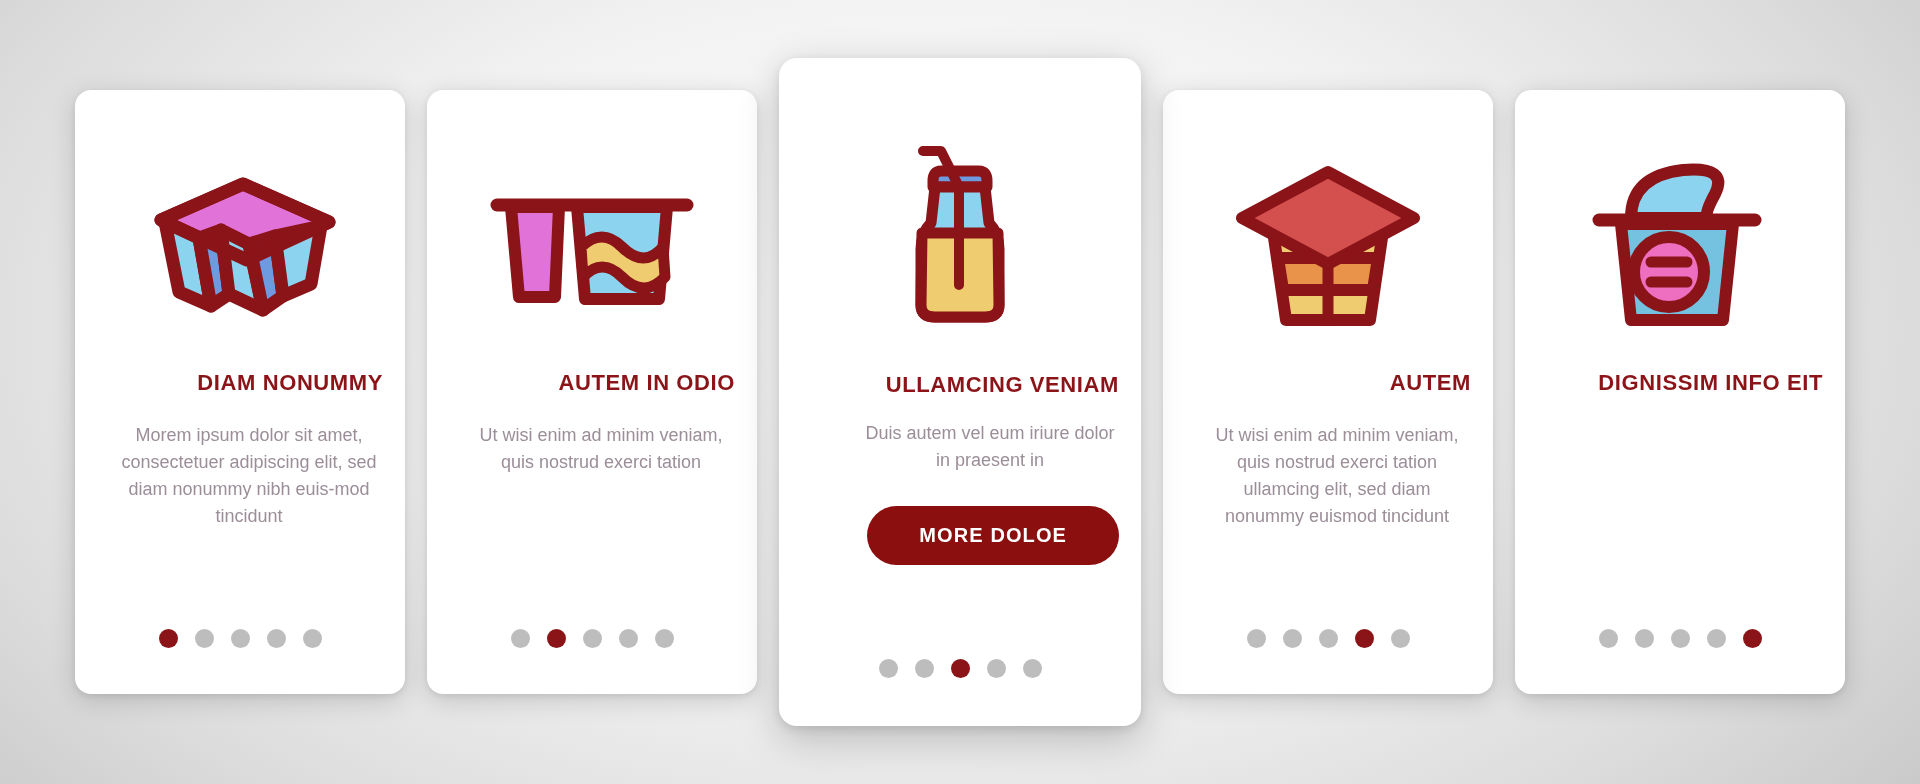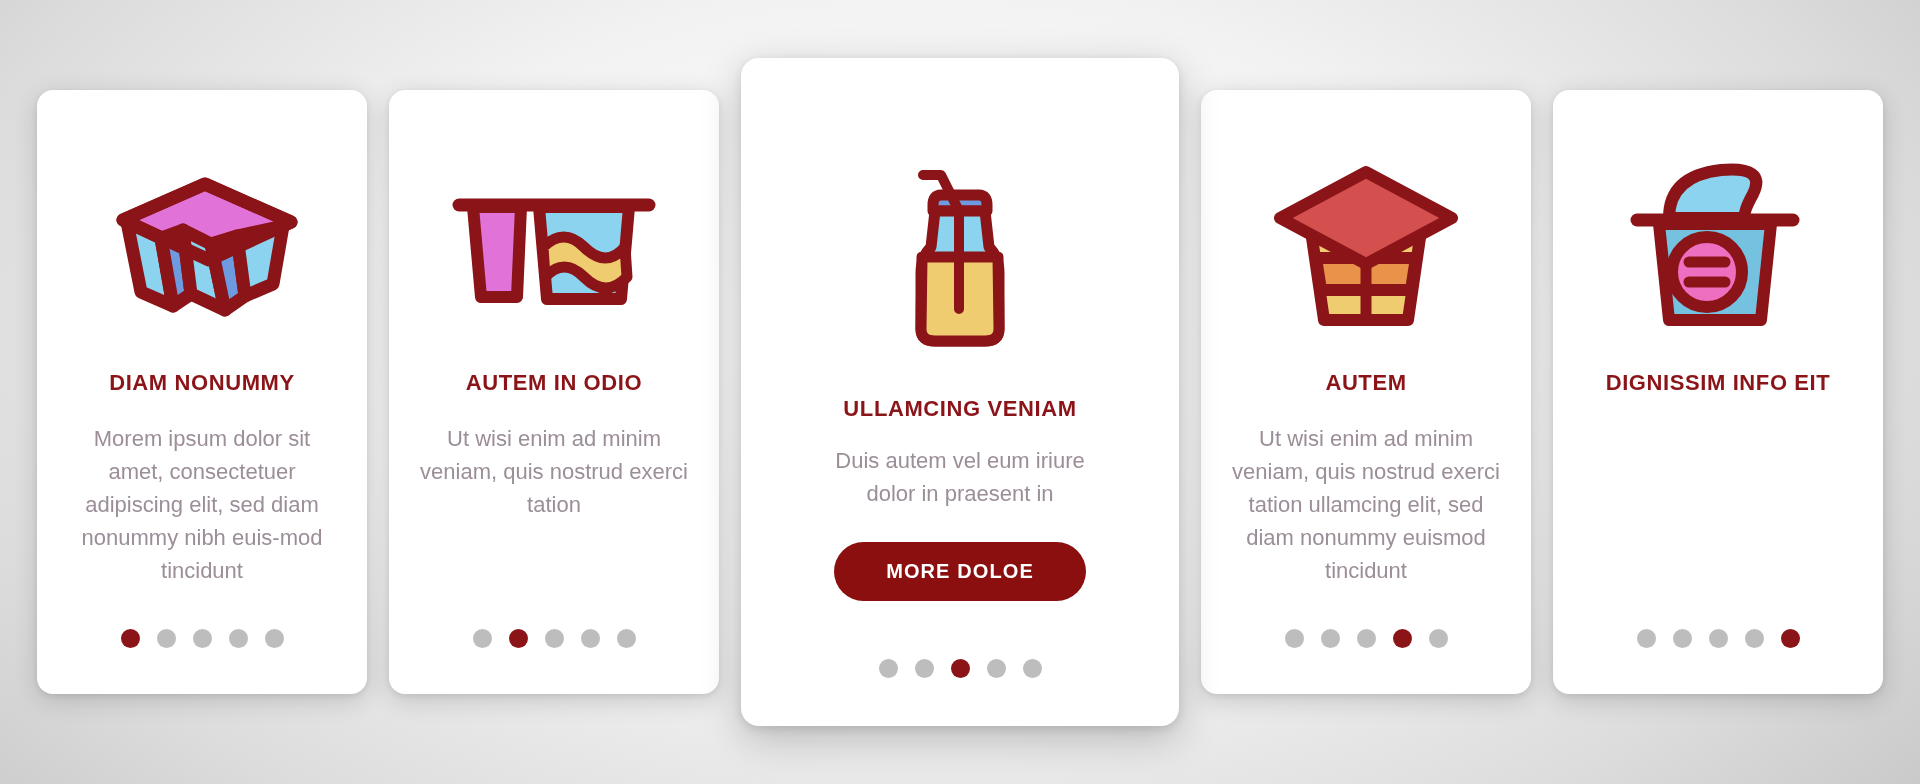--- a/index.html
+++ b/index.html
@@ -13,50 +13,50 @@
     position:relative; width:1920px; height:784px;
     display:flex; align-items:center; justify-content:center;
     gap:22px;
   }
   .card{
     position:relative;
     width:330px; height:604px;
     background:#ffffff;
     border-radius:16px;
     box-shadow:0 6px 26px rgba(0,0,0,.16), 0 2px 6px rgba(0,0,0,.08);
-    display:flex; flex-direction:column; align-items:center;
+    display:flex; flex-direction:column; align-items:flex-end;
     padding:34px 22px 0;
     flex:0 0 auto;
   }
   .card.featured{
-    width:438px; height:668px;
+    width:362px; height:668px;
     border-radius:18px;
     box-shadow:0 12px 40px rgba(0,0,0,.22), 0 3px 10px rgba(0,0,0,.10);
     z-index:5;
-    padding-top:64px;
+    padding-top:40px;
   }
   .icon-wrap{
     height:240px; width:100%;
     display:flex; align-items:center; justify-content:center;
   }
   .card.featured .icon-wrap{ height:268px; }
   .icon-wrap svg{ display:block; }
   .title{
     color:#8B1418;
     font-weight:bold;
     font-size:22px;
     letter-spacing:.6px;
     text-align:center;
     line-height:1.2;
     margin-top:6px;
   }
   .card.featured .title{ font-size:22px; }
   .desc{
     color:#9B8E98;
-    font-size:22px;
+    font-size:18px;
     line-height:1.5;
     text-align:center;
     margin-top:26px;
     max-width:268px;
   }
   .card.featured .desc{ margin-top:22px; max-width:258px; }
   .cta{
     margin-top:32px;
     background:#8B0F0F;
     color:#ffffff;

